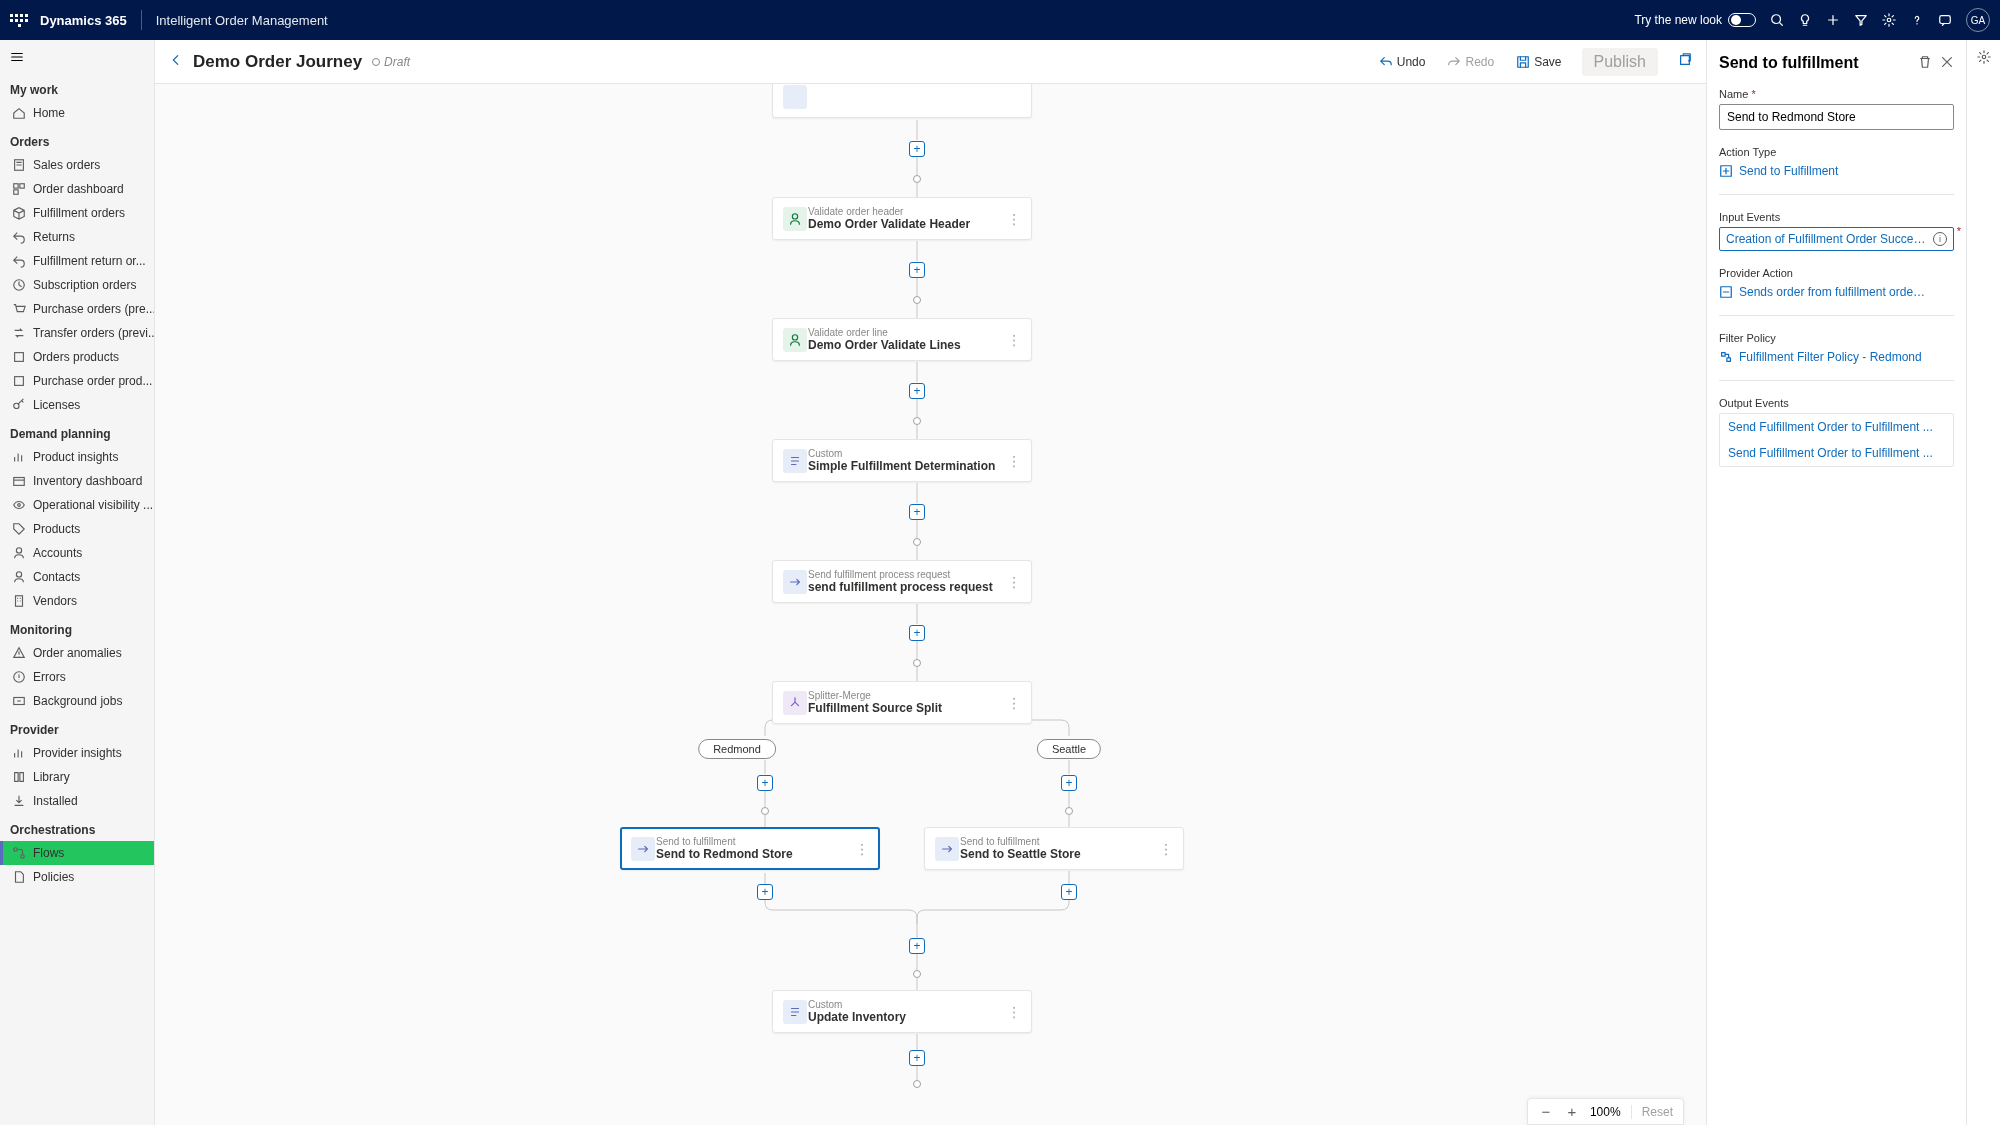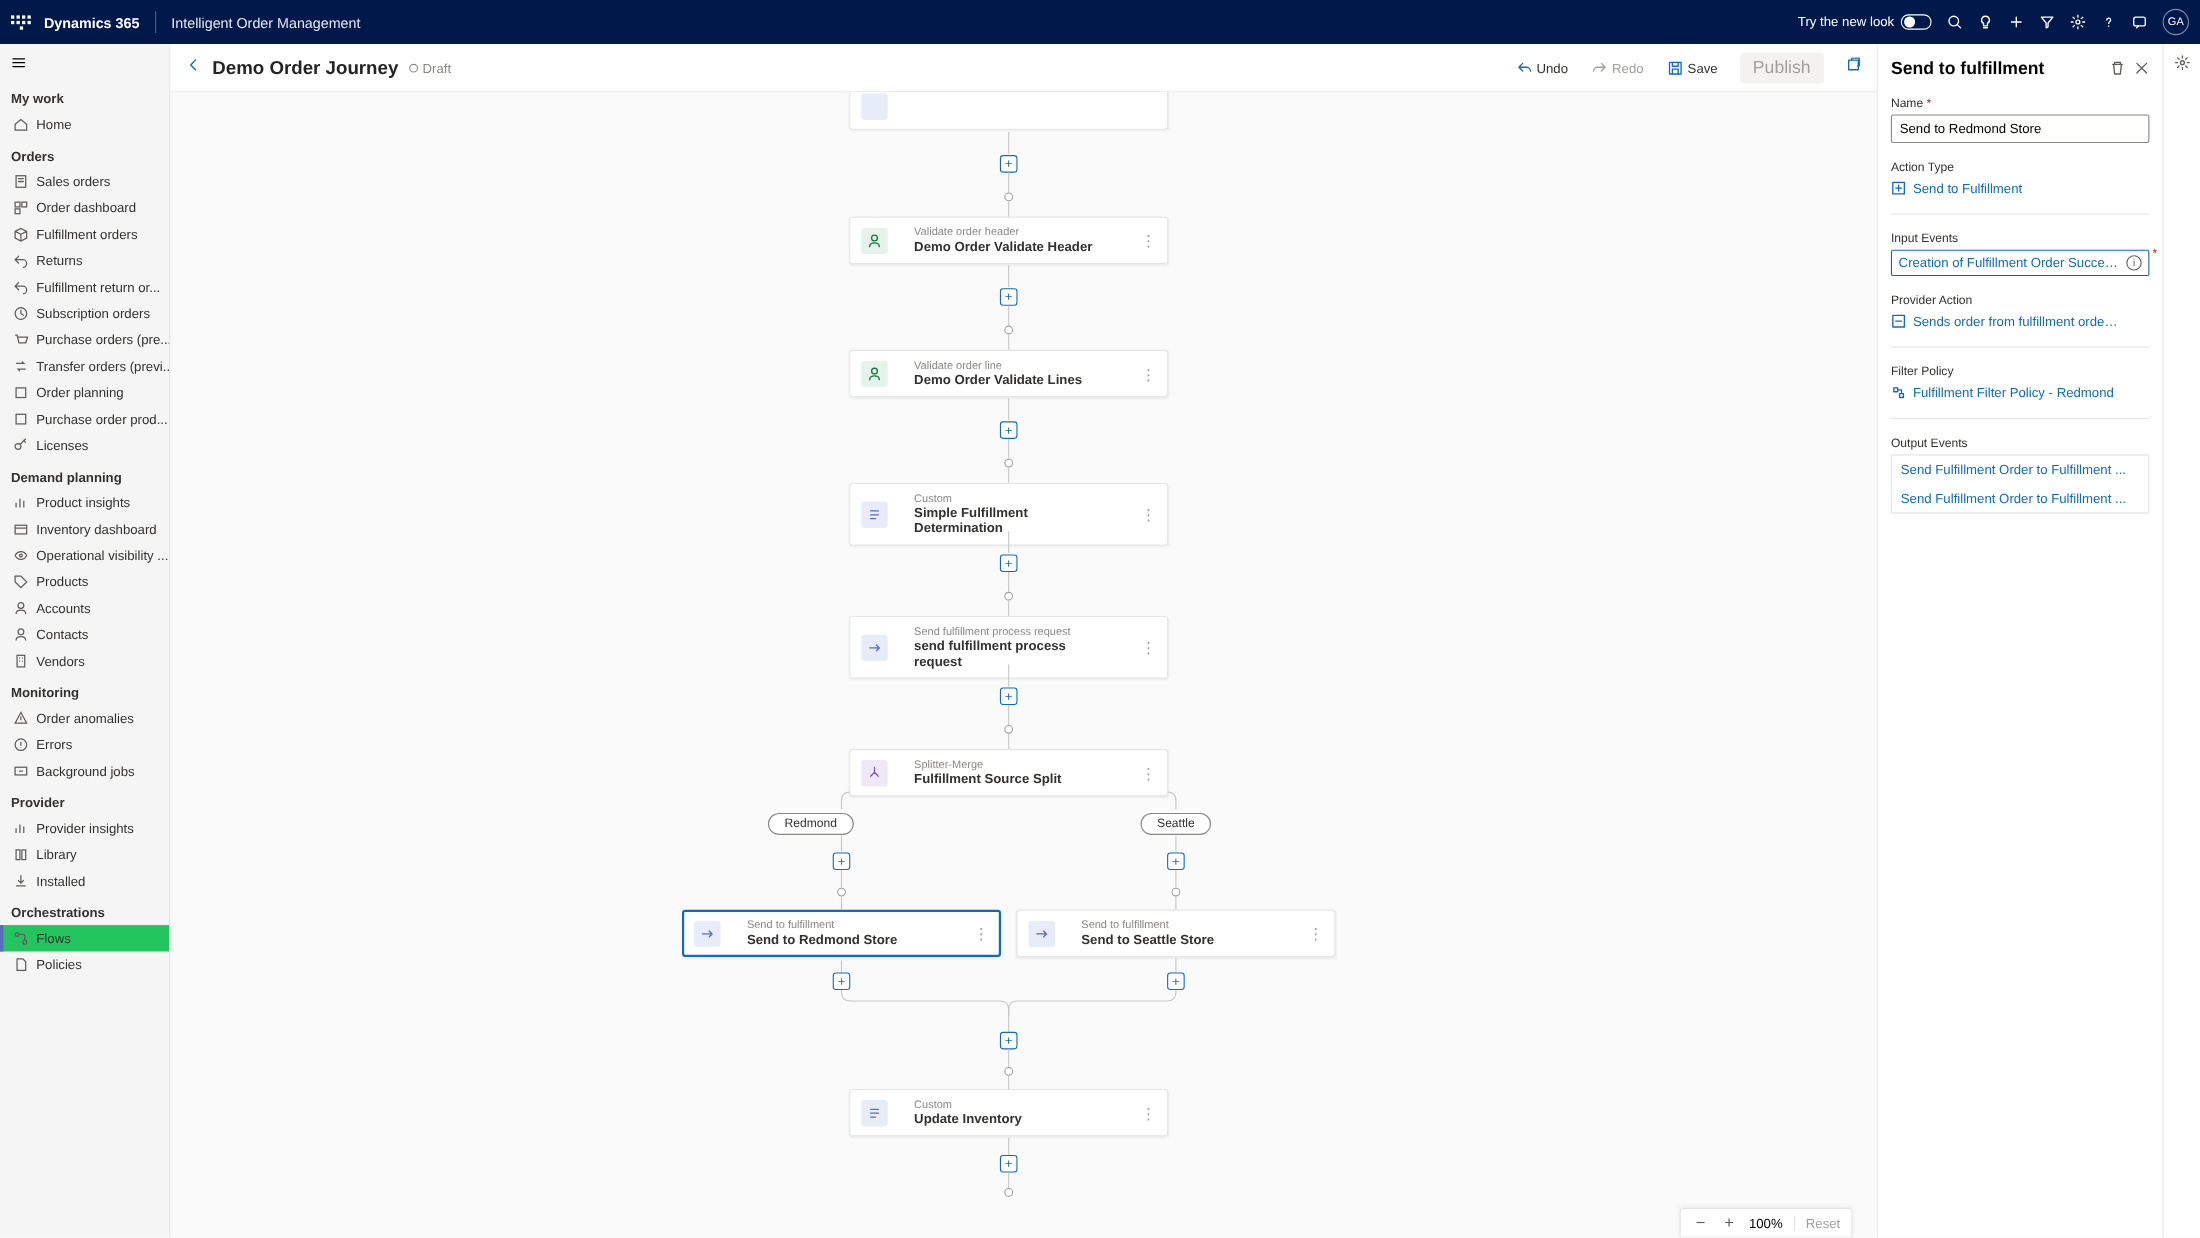--- a/index.html
+++ b/index.html
@@ -30,35 +30,35 @@
 .sb-item { display: flex; align-items: center; gap: 7px; padding: 5px 10px 5px 12px; cursor: pointer; color: #323130; white-space: nowrap; overflow: hidden; text-overflow: ellipsis; }
 .sb-item.active { background: #22c55e; border-left: 3px solid #5b6bc0; padding-left: 9px; }
 .sb-item .ico { width: 14px; height: 14px; flex-shrink: 0; display: inline-flex; align-items: center; justify-content: center; color: #605e5c; }
 .sb-item .ico svg { width: 14px; height: 14px; stroke: currentColor; fill: none; stroke-width: 1.3; }
 
 
 .main { flex: 1; display: flex; flex-direction: column; min-width: 0; position: relative; }
 .cmdbar { height: 44px; background: #fff; border-bottom: 1px solid #e5e5e5; display: flex; align-items: center; padding: 0 14px; gap: 10px; }
 .cmdbar .backbtn { cursor: pointer; color: #0f6cbd; }
 .cmdbar .title { font-size: 17px; font-weight: 700; color: #242424; }
-.cmdbar .draft { font-size: 12px; color: #8a8886; display: flex; align-items: center; gap: 4px; }
+.cmdbar .draft { font-size: 12px; color: #8a8886; display: flex; align-items: center; gap: 4px; font-style: italic; }
 .cmdbar .draft::before { content: ""; width: 6px; height: 6px; border: 1px solid #8a8886; border-radius: 50%; }
 .cmdbar .sp { flex: 1; }
 .cmdbar .actbtn { display: flex; align-items: center; gap: 4px; font-size: 12px; color: #323130; cursor: pointer; padding: 4px 6px; border-radius: 3px; }
 .cmdbar .actbtn.disabled { color: #a19f9d; cursor: default; }
 .cmdbar .actbtn svg { width: 14px; height: 14px; }
 .cmdbar .publish { background: #f3f2f1; padding: 5px 12px; color: #a19f9d; border-radius: 3px; margin-left: 4px; }
 .cmdbar .popout { margin-left: 10px; color: #0f6cbd; cursor: pointer; }
 
 
 .canvas-wrap { flex: 1; position: relative; overflow: hidden; background: #fafafa; }
 .canvas { position: absolute; inset: 0; }
 
 
-.fnode { position: absolute; width: 290px; background: #fff; border: 1px solid #e5e5e5; border-radius: 3px; box-shadow: 0 1px 2px rgba(0,0,0,0.06); display: flex; align-items: center; padding: 8px 10px; gap: 24px; }
+.fnode { position: absolute; width: 260px; background: #fff; border: 1px solid #e5e5e5; border-radius: 3px; box-shadow: 0 1px 2px rgba(0,0,0,0.06); display: flex; align-items: center; padding: 8px 10px; gap: 1px; }
 .fnode.selected { border: 2px solid #0f6cbd; padding: 7px 9px; }
 .fnode .tile { width: 24px; height: 24px; border-radius: 3px; display: flex; align-items: center; justify-content: center; flex-shrink: 0; }
 .fnode .tile svg { width: 14px; height: 14px; }
 .fnode .txts { flex: 1; min-width: 0; }
 .fnode .type { font-size: 10px; color: #8a8886; }
 .fnode .name { font-size: 12px; font-weight: 700; color: #323130; }
 .fnode .menu { color: #a19f9d; cursor: pointer; font-size: 14px; line-height: 1; }
 .tile-green { background: #e6f3ea; color: #107c41; }
 .tile-blue { background: #e6edf8; color: #5b6bc0; }
 .tile-purple { background: #efe9f7; color: #7b5cc7; }
@@ -256,21 +256,21 @@
           </svg>
         </span>
         <span>Transfer orders (previ...</span>
       </div>
     <div class="sb-item">
         <span class="ico">
           <svg viewBox="0 0 16 16">
             <rect x="3" y="3" width="10" height="10"></rect>
           </svg>
         </span>
-        <span>Order planning</span>
+        <span>Orders products</span>
       </div>
     <div class="sb-item">
         <span class="ico">
           <svg viewBox="0 0 16 16">
             <rect x="3" y="3" width="10" height="10"></rect>
           </svg>
         </span>
         <span>Purchase order prod...</span>
       </div>
     <div class="sb-item">

